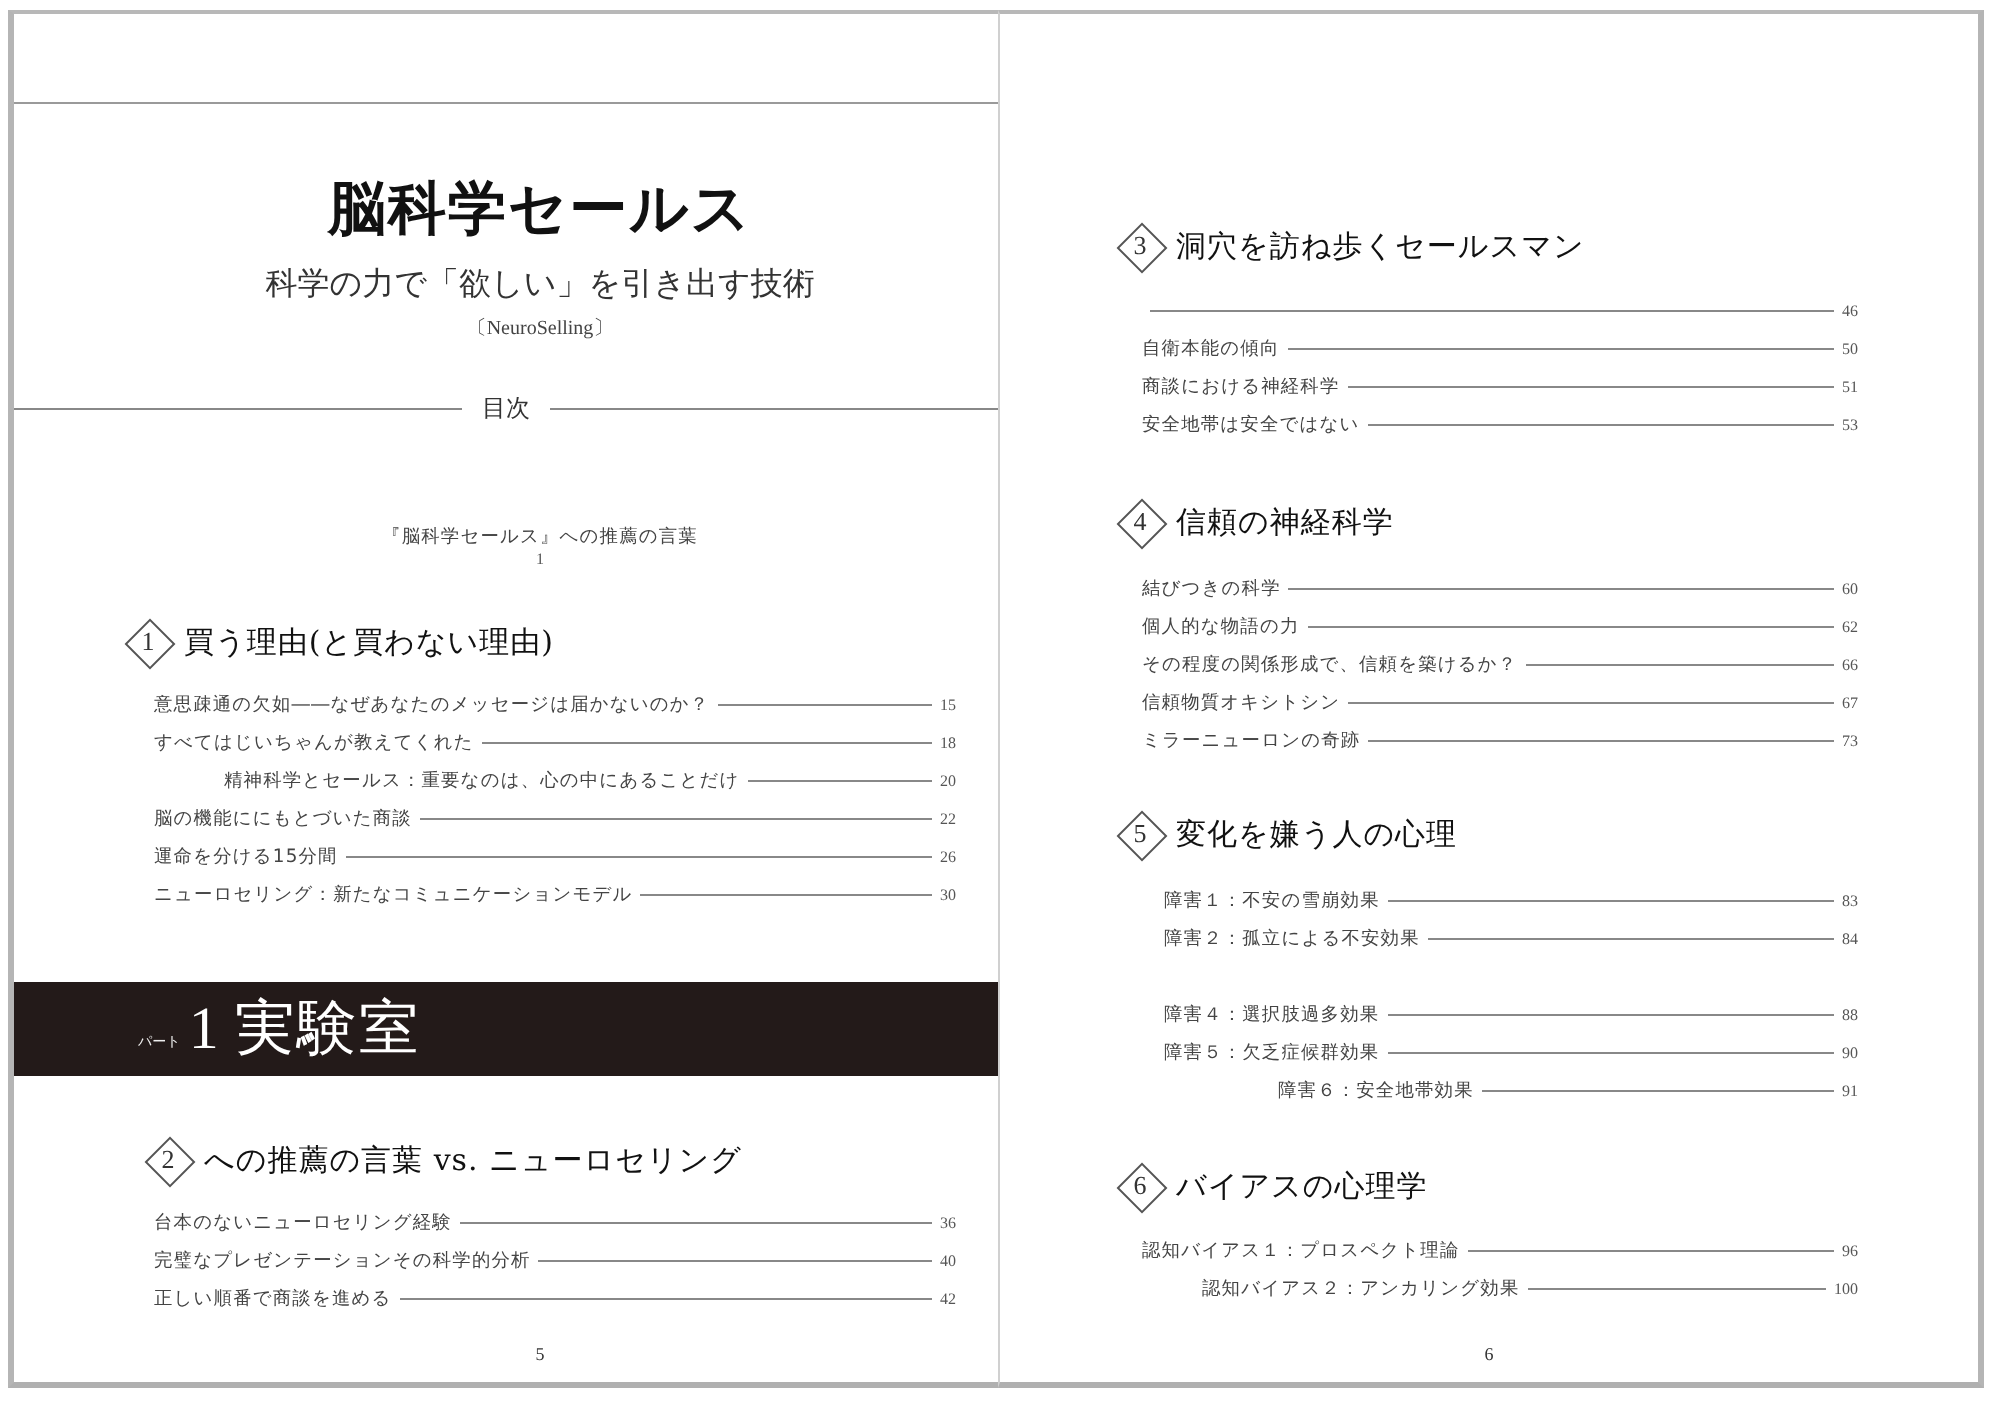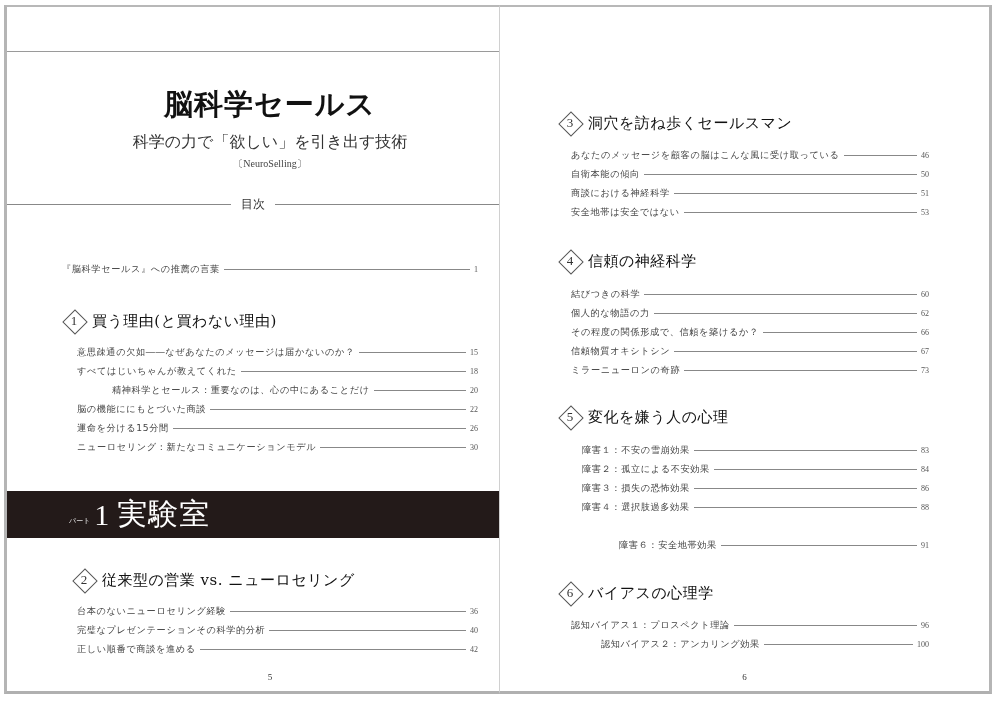--- a/index.html
+++ b/index.html
@@ -84,21 +84,21 @@
   <div class="title">脳科学セールス</div>
   <div class="subtitle">科学の力で「欲しい」を引き出す技術</div>
   <div class="subtitle-en">〔NeuroSelling〕</div>
 
   <div class="toc-heading">
     <div class="rule left"></div>
     <div class="label">目次</div>
     <div class="rule"></div>
   </div>
 
-  <div class="entry" style="left:55px; right:55px; top:255px;">
+  <div class="entry" style="left:55px; right:55px; top:255px;flex-direction:column;">
     <span class="text">『脳科学セールス』への推薦の言葉</span>
     <span class="leader"></span>
     <span class="pg">1</span>
   </div>
 
   <div class="chapter" style="left:55px; top:302px;">
     <div class="diamond">
         <span>1</span>
       </div>
     <span class="ctitle">買う理由(と買わない理由)</span>
@@ -138,21 +138,21 @@
   <div class="part-band">
     <span class="part-label">パート</span>
     <span class="part-num">1</span>
     <span class="part-title">実験室</span>
   </div>
 
   <div class="chapter" style="left:65px; top:561px;">
     <div class="diamond">
         <span>2</span>
       </div>
-    <span class="ctitle">従来型の営業 vs. ニューロセリング</span>
+    <span class="ctitle">への推薦の言葉 vs. ニューロセリング</span>
   </div>
 
   <div class="entry" style="left:70px; right:55px; top:597px;">
     <span class="text">台本のないニューロセリング経験</span>
     <span class="leader"></span>
     <span class="pg">36</span>
   </div>
   <div class="entry" style="left:70px; right:55px; top:616px;">
     <span class="text">完璧なプレゼンテーションその科学的分析</span>
     <span class="leader"></span>
@@ -169,21 +169,20 @@
 
 <div class="page page-right">
 
   <div class="chapter" style="left:58px; top:104px;">
     <div class="diamond">
         <span>3</span>
       </div>
     <span class="ctitle">洞穴を訪ね歩くセールスマン</span>
   </div>
   <div class="entry" style="left:71px; right:60px; top:141px;">
-    <span class="text">あなたのメッセージを顧客の脳はこんな風に受け取っている</span>
     <span class="leader"></span>
     <span class="pg">46</span>
   </div>
   <div class="entry" style="left:71px; right:60px; top:160px;">
     <span class="text">自衛本能の傾向</span>
     <span class="leader"></span>
     <span class="pg">50</span>
   </div>
   <div class="entry" style="left:71px; right:60px; top:179px;">
     <span class="text">商談における神経科学</span>
@@ -237,31 +236,31 @@
   <div class="entry" style="left:82px; right:60px; top:436px;">
     <span class="text">障害１：不安の雪崩効果</span>
     <span class="leader"></span>
     <span class="pg">83</span>
   </div>
   <div class="entry" style="left:82px; right:60px; top:455px;">
     <span class="text">障害２：孤立による不安効果</span>
     <span class="leader"></span>
     <span class="pg">84</span>
   </div>
-  <div class="entry" style="left:82px; right:60px; top:474px;">
-    <span class="text">障害３：損失の恐怖効果</span>
-    <span class="leader"></span>
-    <span class="pg">86</span>
-  </div>
   <div class="entry" style="left:82px; right:60px; top:493px;">
     <span class="text">障害４：選択肢過多効果</span>
     <span class="leader"></span>
     <span class="pg">88</span>
   </div>
-  <div class="entry" style="left:78px; right:60px; top:531px;padding-left:41px;">
+  <div class="entry" style="left:82px; right:60px; top:512px;">
+    <span class="text">障害５：欠乏症候群効果</span>
+    <span class="leader"></span>
+    <span class="pg">90</span>
+  </div>
+  <div class="entry" style="left:98px; right:60px; top:531px;padding-left:41px;">
     <span class="text">障害６：安全地帯効果</span>
     <span class="leader"></span>
     <span class="pg">91</span>
   </div>
 
   <div class="chapter" style="left:58px; top:574px;">
     <div class="diamond">
         <span>6</span>
       </div>
     <span class="ctitle">バイアスの心理学</span>

